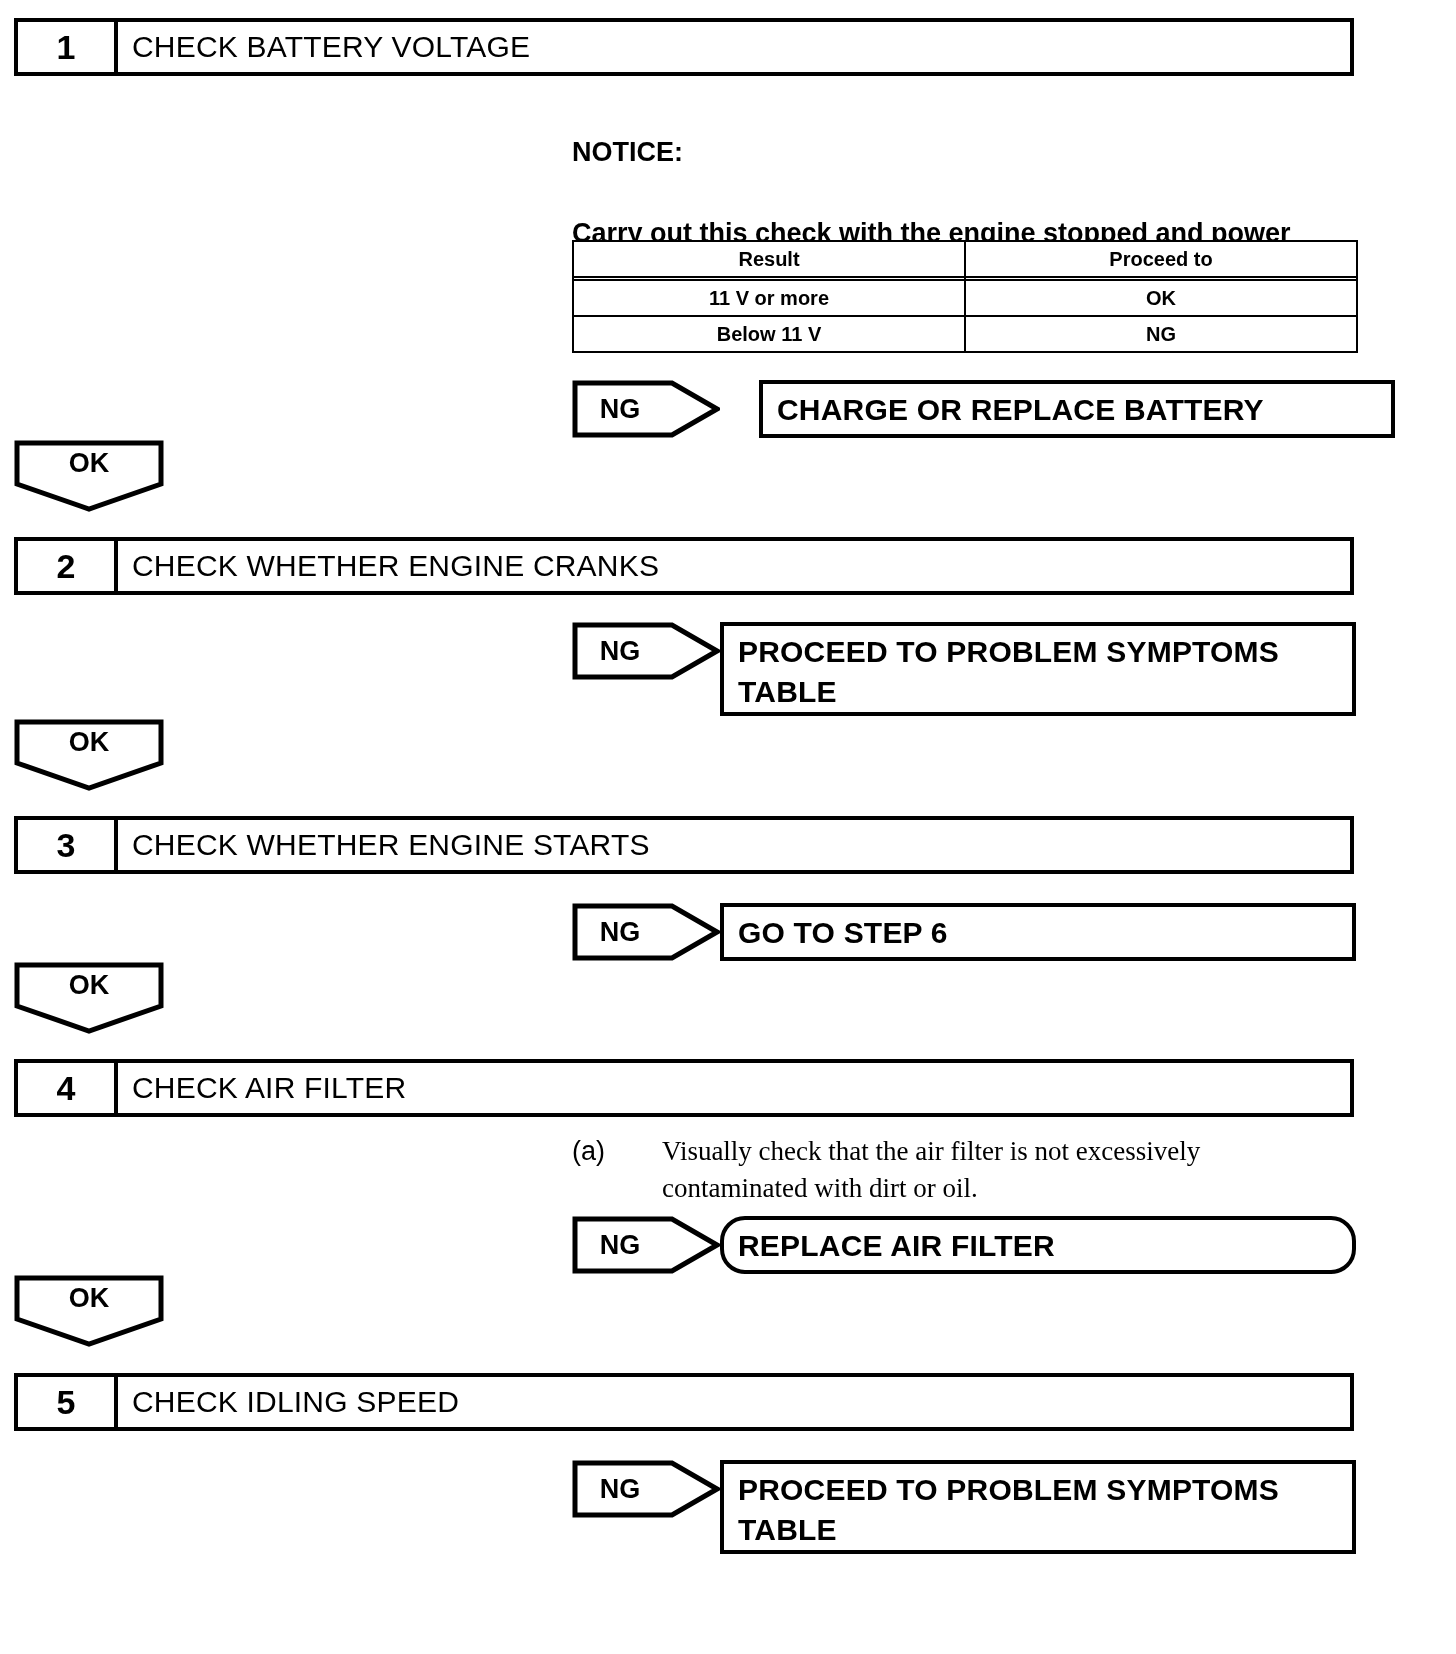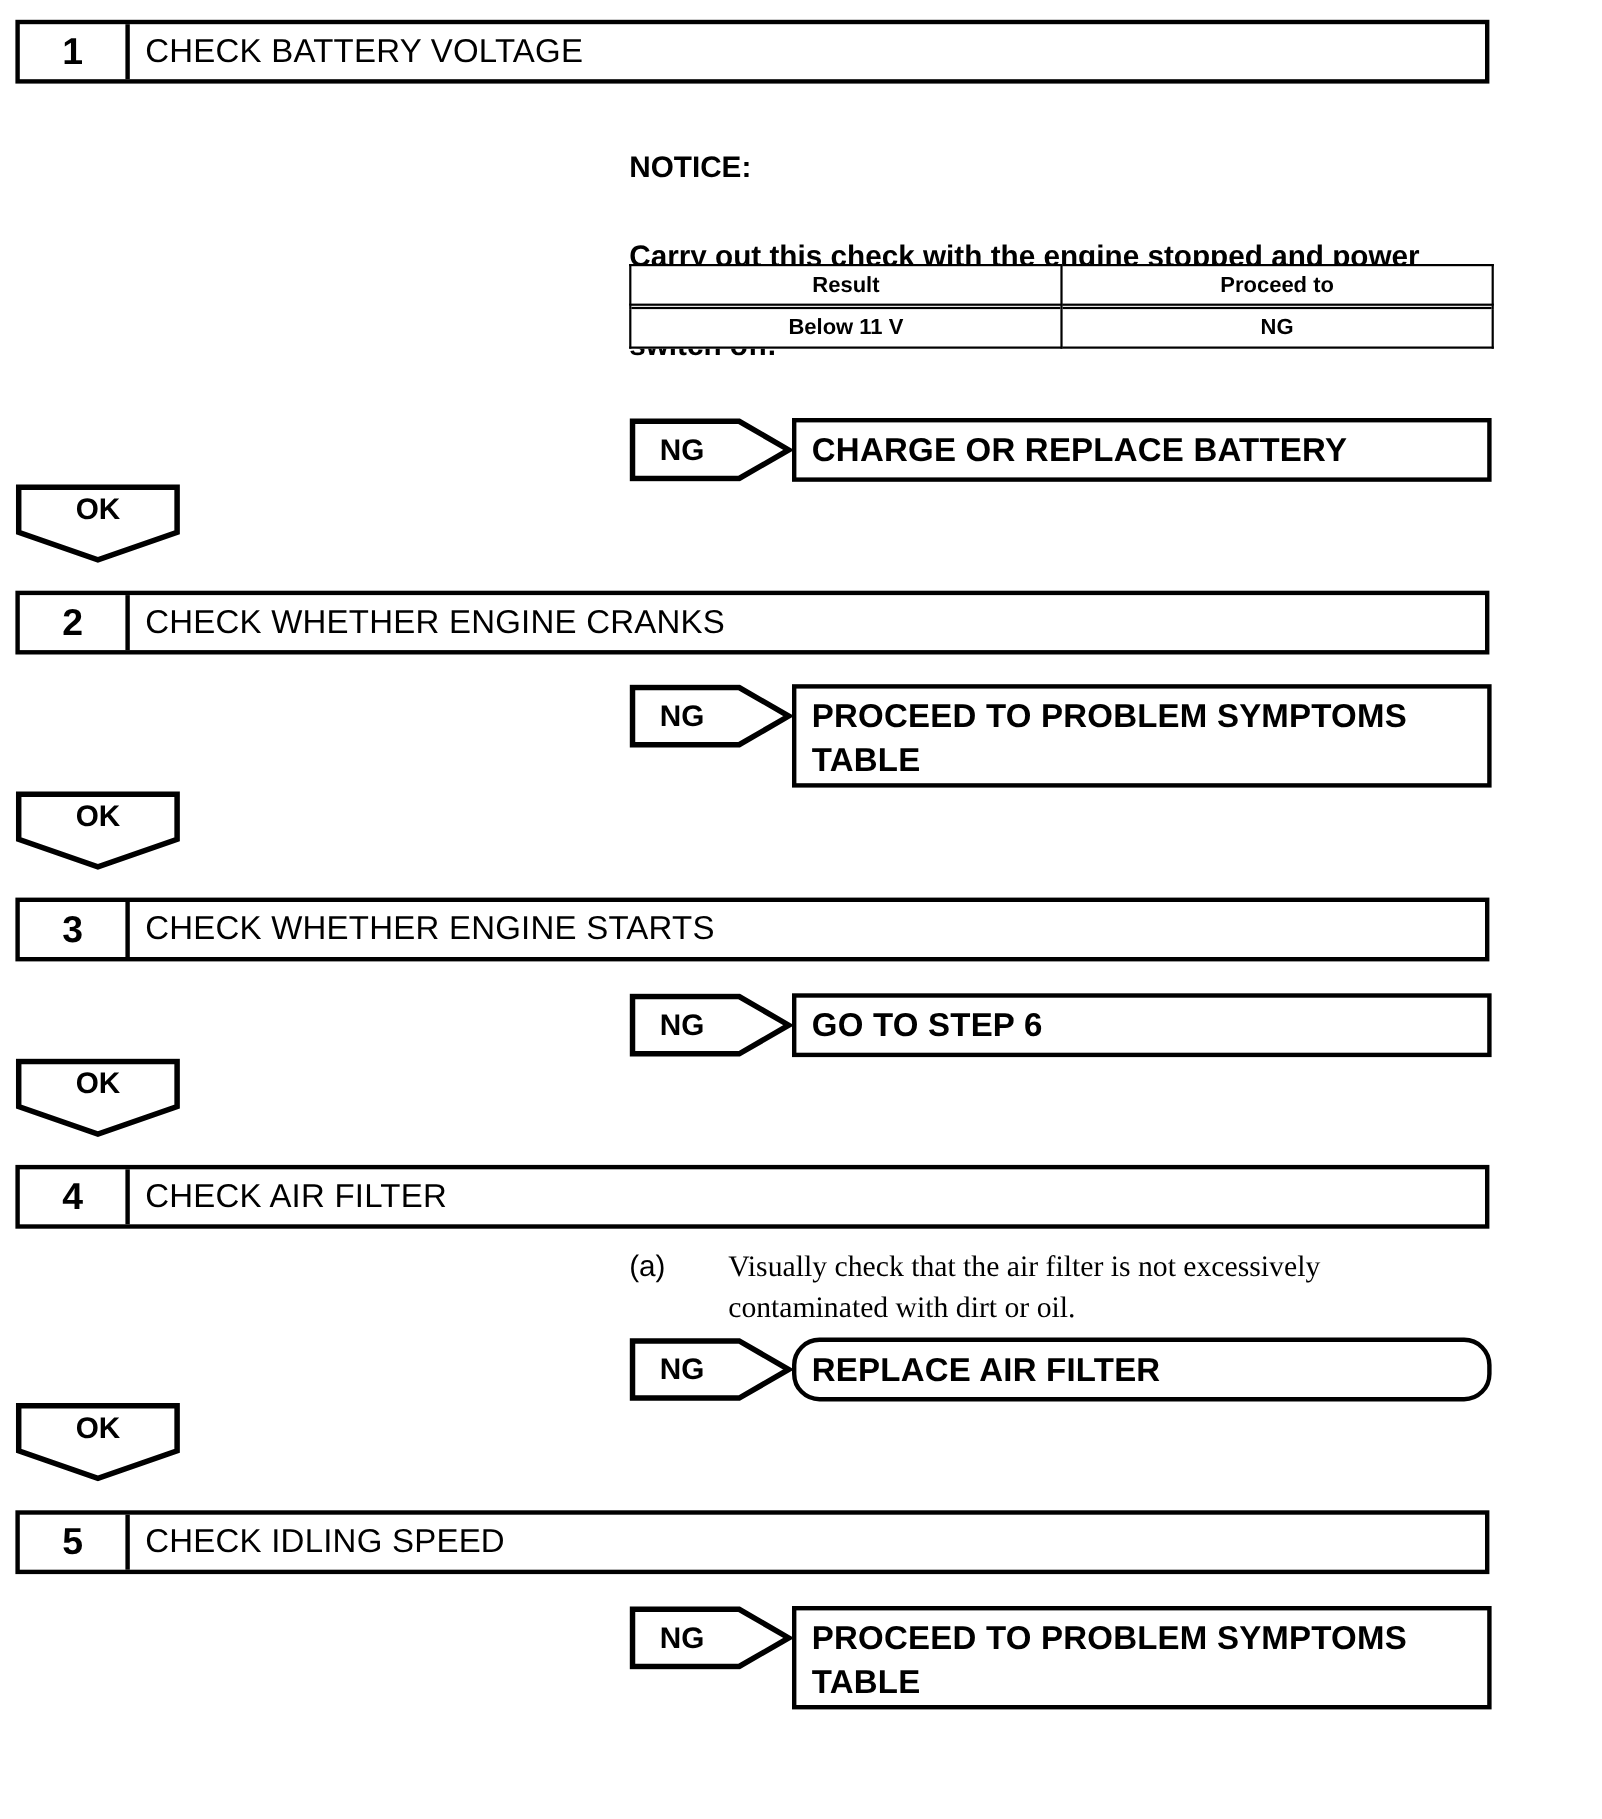--- a/index.html
+++ b/index.html
@@ -178,35 +178,39 @@
       <tr>
         <th>Result</th>
         <th>Proceed to</th>
       </tr>
     </thead>
     <tbody>
       <tr class="hdr-spacer">
         <td></td>
           <td></td>
       </tr>
+      <tr class="dbl-top">
+        <td>11 V or more</td>
+        <td>OK</td>
+      </tr>
       <tr>
         <td>Below 11 V</td>
         <td>NG</td>
       </tr>
     </tbody>
   </table>
 
   <div class="ng-row" style="left:572px; top:380px;">
     <div class="ng-pent" style="height:58px;">
       <svg viewBox="0 0 148 58" preserveAspectRatio="none" aria-hidden="true">
         <path d="M3 3 H100 L145 29 L100 55 H3 Z" fill="#fff" stroke="#000" stroke-width="5"></path>
       </svg>
       <span class="ng-label">NG</span>
     </div>
-    <div class="result-box" style="width:636px; height:58px;">
+    <div class="result-box" style="width:636px; height:58px;margin-left:39px;">
       <span class="rline">CHARGE OR REPLACE BATTERY</span>
     </div>
   </div>
 
   <div class="ok-pent" style="left:14px; top:440px;">
     <svg viewBox="0 0 150 72" preserveAspectRatio="none" aria-hidden="true">
       <path d="M3 3 H147 V44 L75 69 L3 44 Z" fill="#fff" stroke="#000" stroke-width="5"></path>
     </svg>
     <span class="ok-label">OK</span>
   </div>

